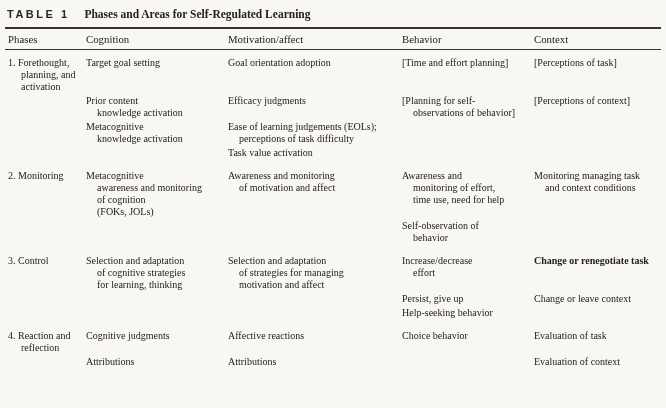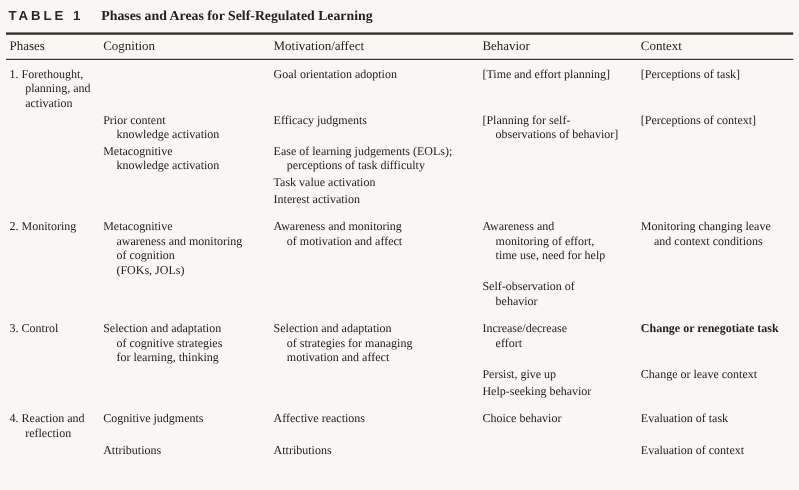--- a/index.html
+++ b/index.html
@@ -65,48 +65,48 @@
     <div class="colhead">Motivation/affect</div>
     <div class="colhead">Behavior</div>
     <div class="colhead">Context</div>
   </div>
 
   <div class="table-body">
       <div class="row-grid phase-group">
         <div class="cell phase-cell" style="grid-area: 1 / 1;">1. Forethought,
 planning, and
 activation</div>
+        <div class="cell" style="grid-area: 1 / 2;">Target goal setting</div>
         <div class="cell" style="grid-area: 1 / 3;">Goal orientation adoption</div>
         <div class="cell" style="grid-area: 1 / 4;">[Time and effort planning]</div>
         <div class="cell" style="grid-area: 1 / 5;">[Perceptions of task]</div>
         <div class="cell" style="grid-area: 2 / 2;">Prior content
 knowledge activation</div>
         <div class="cell" style="grid-area: 2 / 3;">Efficacy judgments</div>
         <div class="cell" style="grid-area: 2 / 4;">[Planning for self-
 observations of behavior]</div>
         <div class="cell" style="grid-area: 2 / 5;">[Perceptions of context]</div>
         <div class="cell" style="grid-area: 3 / 2;">Metacognitive
 knowledge activation</div>
         <div class="cell" style="grid-area: 3 / 3;">Ease of learning judgements (EOLs);
 perceptions of task difficulty</div>
         <div class="cell" style="grid-area: 4 / 3;">Task value activation</div>
-        <div class="cell" style="grid-area: 5 / 3;">Interest activation</div>
       </div>
       <div class="row-grid phase-group">
         <div class="cell phase-cell" style="grid-area: 1 / 1;">2. Monitoring</div>
         <div class="cell" style="grid-area: 1 / 2;">Metacognitive
 awareness and monitoring
 of cognition
 (FOKs, JOLs)</div>
         <div class="cell" style="grid-area: 1 / 3;">Awareness and monitoring
 of motivation and affect</div>
         <div class="cell" style="grid-area: 1 / 4;">Awareness and
 monitoring of effort,
 time use, need for help</div>
-        <div class="cell" style="grid-area: 1 / 5;">Monitoring changing leave
+        <div class="cell" style="grid-area: 1 / 5;">Monitoring managing task
 and context conditions</div>
         <div class="cell" style="grid-area: 2 / 4;">Self-observation of
 behavior</div>
       </div>
       <div class="row-grid phase-group">
         <div class="cell phase-cell" style="grid-area: 1 / 1;">3. Control</div>
         <div class="cell" style="grid-area: 1 / 2;">Selection and adaptation
 of cognitive strategies
 for learning, thinking</div>
         <div class="cell" style="grid-area: 1 / 3;">Selection and adaptation

